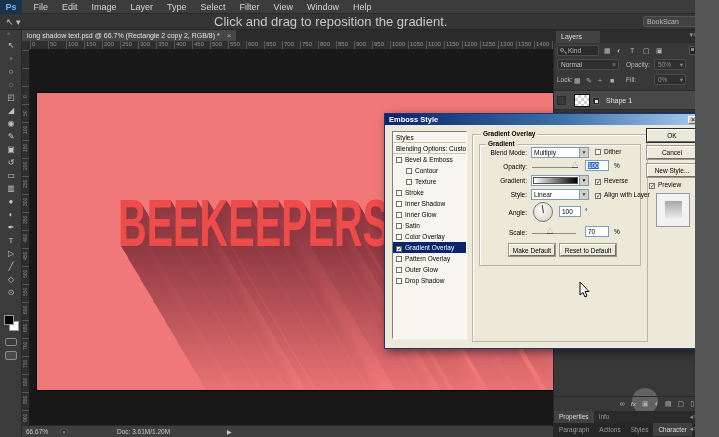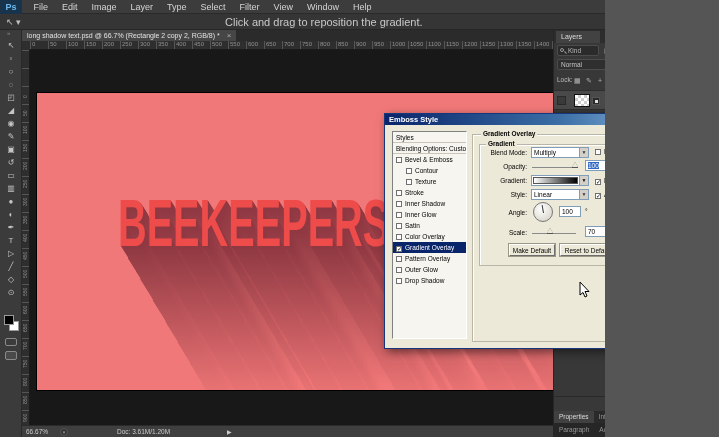--- a/index.html
+++ b/index.html
@@ -1,27 +1,27 @@
 <!DOCTYPE html>
 <html><head>
 <meta charset="utf-8">
 <style>
   * { margin:0; padding:0; box-sizing:border-box; font-family:"Liberation Sans", sans-serif; }
   html,body { background:#555; }
-  #app { position:relative; width:605px; height:437px; overflow:hidden; background:#84cc16; font-family:"Liberation Sans",sans-serif; }
+  #app { position:relative; width:695px; height:437px; overflow:hidden; background:#84cc16; font-family:"Liberation Sans",sans-serif; }
 
   
   #menubar { position:absolute; left:0; top:0; width:719px; height:14px; background:#3c3c3c; border-bottom:1px solid #2a2a2a; white-space:nowrap; }
   #ps-logo { display:inline-block; width:22px; height:14px; background:#18344d; color:#6cb8ef; font-weight:bold; font-size:9px; text-align:center; line-height:14px; vertical-align:top; }
   .menu-item { display:inline-block; padding:0 7px; font-size:9px; color:#d4d4d4; line-height:14px; vertical-align:top; }
 
   
   #optionsbar { position:absolute; left:0; top:14px; width:719px; height:16px; background:#353535; border-bottom:1px solid #262626; }
   #opt-tool { position:absolute; left:6px; top:0; font-size:9px; color:#c0c0c0; line-height:16px; }
-  #opt-hint { position:absolute; left:214px; top:0; font-size:11px; color:#c8c8c8; line-height:16px;margin-left:11px; }
+  #opt-hint { position:absolute; left:214px; top:0; font-size:13px; color:#c8c8c8; line-height:16px; }
   #workspace-box { position:absolute; left:643px; top:2px; width:66px; height:11px; background:#424242; border:1px solid #555; border-radius:2px; font-size:7px; color:#bbb; line-height:9px; padding:0 3px; }
   #workspace-box .dd { float:right; color:#999; }
 
   
   #tabbar { position:absolute; left:22px; top:30px; width:531px; height:11px; background:#2b2b2b; }
   #doc-tab { position:absolute; left:0; top:0; height:11px; background:#464646; color:#e2e2e2; font-size:7px; line-height:11px; padding:0 5px; }
   #doc-tab .close { color:#aaa; margin-left:5px; font-size:8px; }
 
   
   #hruler { position:absolute; left:30px; top:41px; width:523px; height:9px; background:#2e2e2e; border-bottom:1px solid #1c1c1c; overflow:hidden;

